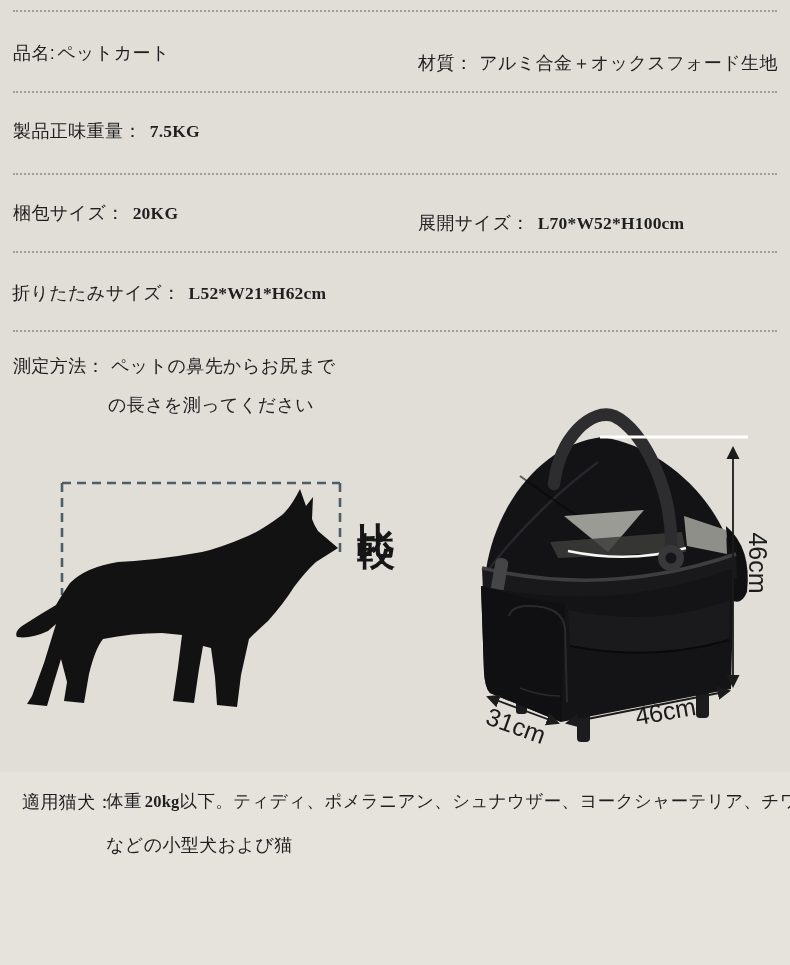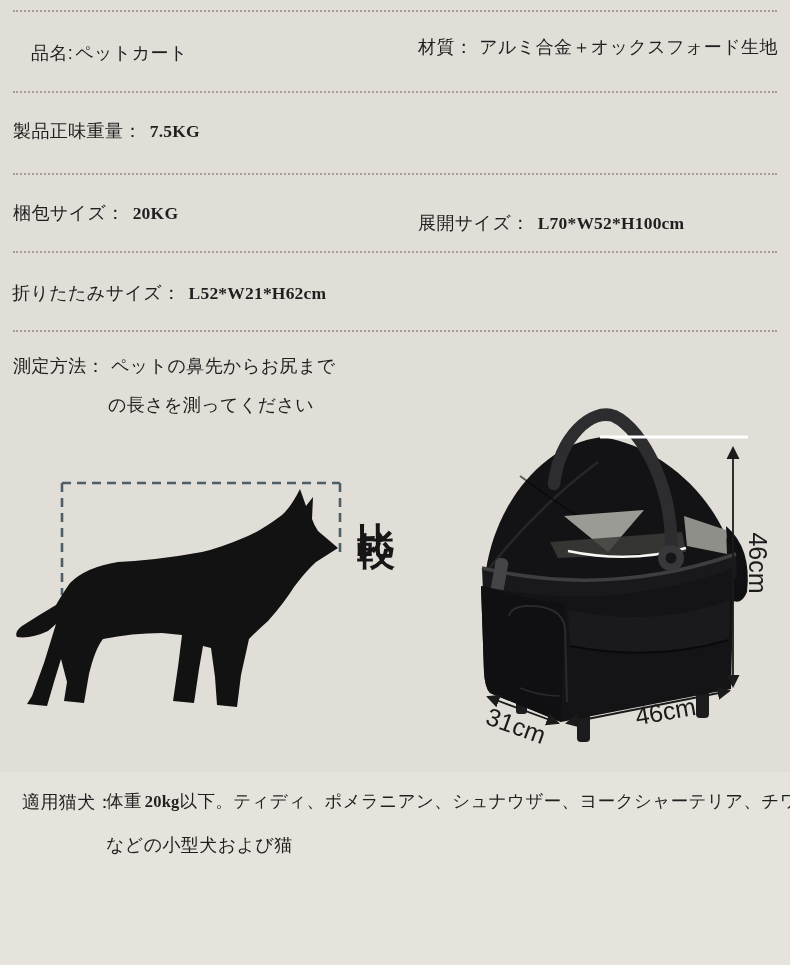--- a/index.html
+++ b/index.html
@@ -30,24 +30,24 @@
 
   <div class="divider" style="top:10px"></div>
   <div class="divider" style="top:91px"></div>
   <div class="divider" style="top:173px"></div>
   <div class="divider" style="top:251px"></div>
   <div class="divider" style="top:330px"></div>
   <div class="divider" style="top:772px"></div>
 
   <div class="bottom-band"></div>
 
-  <div class="cell" style="left:31px;top:42px">
+  <div class="cell" style="left:13px;top:42px">
     <span class="lbl">品名:</span><span class="jval" style="margin-left:2px">ペットカート</span>
   </div>
-  <div class="cell" style="left:418px;top:36px">
+  <div class="cell" style="left:418px;top:52px">
     <span class="lbl">材質：</span><span class="jval">アルミ合金＋オックスフォード生地</span>
   </div>
 
   <div class="cell" style="left:13px;top:120px">
     <span class="lbl">製品正味重量：</span><span class="val">7.5KG</span>
   </div>
 
   <div class="cell" style="left:13px;top:202px">
     <span class="lbl">梱包サイズ：</span><span class="val">20KG</span>
   </div>

